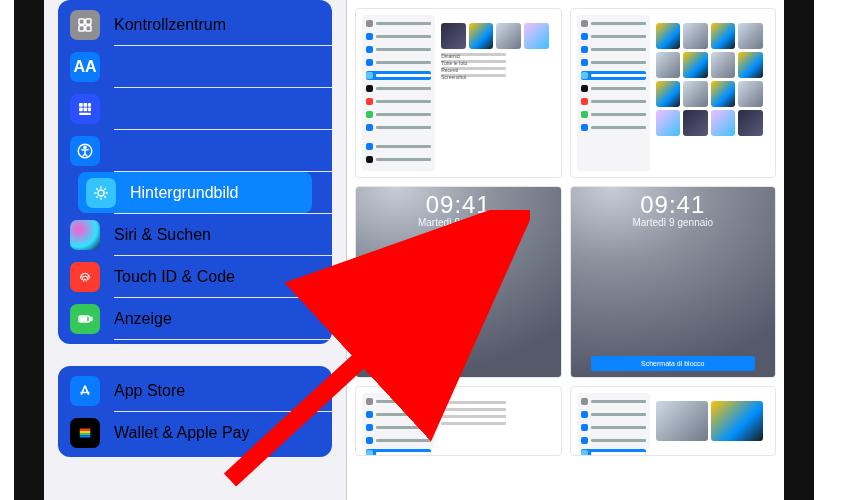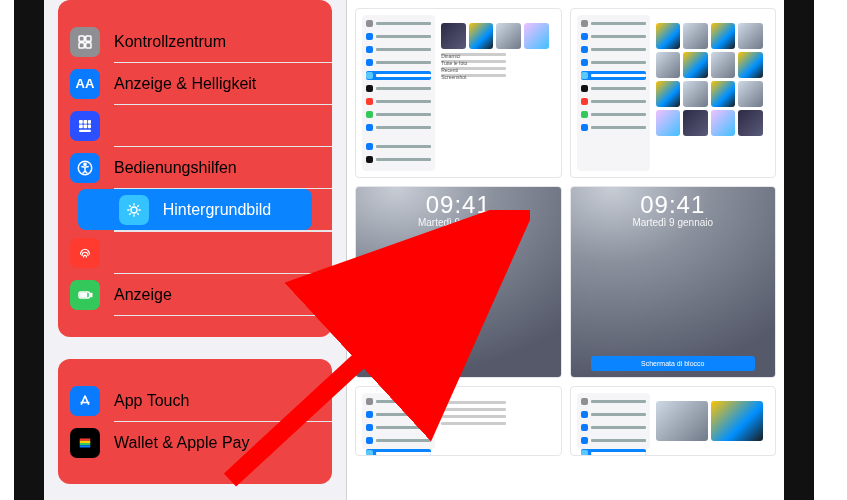--- a/index.html
+++ b/index.html
@@ -19,40 +19,39 @@
     border-left: 30px solid #111;
     border-right: 30px solid #111;
     display: flex;
   }
   .sidebar {
     width: 302px;
     padding: 0 14px 0 14px;
     overflow: hidden;
   }
   .group {
-    background: #ef4444;
+    background: #1d4ed8;
     border-radius: 12px;
     margin-top: 0;
-    padding: 21px 0;
+    padding: 4px 0;
   }
   .group + .group { margin-top: 22px; }
   .row {
     display: flex;
     align-items: center;
     height: 41px;
     padding: 0 12px;
     cursor: pointer;
   }
   .row.selected {
     background: #0a84ff;
     color: #fff;
     border-radius: 8px;
     margin: 0 20px;
     padding: 0 8px;
-    justify-content: center;
   }
   .row .label {
     font-size: 16px;
     color: #000;
   }
   .row.selected .label { color: #fff; }
   .icon {
     width: 30px; height: 30px;
     border-radius: 7px;
     margin-right: 14px;
@@ -170,22 +169,21 @@
               <rect x="13" y="4" width="7" height="7" rx="1"></rect>
               <rect x="4" y="13" width="7" height="7" rx="1"></rect>
               <rect x="13" y="13" width="7" height="7" rx="1"></rect>
             </svg>
         </span>
         <span class="label">Kontrollzentrum</span>
       </div>
       <div class="sep"></div>
 
       <div class="row">
-        <span class="icon ic-blue" style="font-weight:700;font-size:13px">AA</span>
-        <span class="label">Anzeige &amp; Helligkeit</span>
+        <span class="icon ic-blue" style="font-weight:700;font-size:16px">AA</span>
       </div>
       <div class="sep"></div>
 
       <div class="row">
         <span class="icon ic-dblue">
           <svg viewBox="0 0 24 24" fill="#fff">
               <rect x="4" y="4" width="5" height="5" rx="1"></rect>
               <rect x="10" y="4" width="5" height="5" rx="1"></rect>
               <rect x="16" y="4" width="4" height="5" rx="1"></rect>
               <rect x="4" y="10" width="5" height="5" rx="1"></rect>
@@ -198,43 +196,47 @@
       <div class="sep"></div>
 
       <div class="row">
         <span class="icon ic-access">
           <svg viewBox="0 0 24 24" fill="none" stroke="#fff" stroke-width="2">
               <circle cx="12" cy="12" r="9"></circle>
               <circle cx="12" cy="7" r="1.5" fill="#fff"></circle>
               <path d="M7 10l5 1 5-1M12 11v5m-3 3l3-3 3 3"></path>
             </svg>
         </span>
-        <span class="label">Bedienungshilfen</span>
       </div>
       <div class="sep"></div>
 
       <div class="row selected">
         <span class="icon ic-cyan">
           <svg viewBox="0 0 24 24" fill="none" stroke="#fff" stroke-width="1.8">
               <circle cx="12" cy="12" r="4"></circle>
               <path d="M12 3v3M12 18v3M3 12h3M18 12h3M5.6 5.6l2 2M16.4 16.4l2 2M18.4 5.6l-2 2M7.6 16.4l-2 2"></path>
             </svg>
         </span>
         <span class="label">Hintergrundbild</span>
       </div>
       <div class="sep"></div>
 
+      <div class="row">
+        <span class="icon ic-siri"></span>
+        <span class="label">Siri &amp; Suchen</span>
+      </div>
       <div class="sep"></div>
 
       <div class="row">
         <span class="icon ic-red">
           <svg viewBox="0 0 24 24" fill="none" stroke="#fff" stroke-width="1.6">
               <path d="M6 14c0-4 3-7 6-7s6 3 6 7M8 16c0-3 2-5 4-5s4 2 4 5M10 18c0-2 1-3 2-3s2 1 2 3"></path>
             </svg>
         </span>
+        <span class="label">Touch ID &amp; Code</span>
       </div>
       <div class="sep"></div>
 
       <div class="row">
         <span class="icon ic-green">
           <svg viewBox="0 0 24 24" fill="none" stroke="#fff" stroke-width="2">
               <rect x="4" y="8" width="14" height="8" rx="2"></rect>
               <rect x="19" y="10" width="2" height="4" fill="#fff"></rect>
               <rect x="6" y="10" width="8" height="4" fill="#fff"></rect>
             </svg>
@@ -245,21 +247,21 @@
 
     </div>
 
     <div class="group">
       <div class="row">
         <span class="icon ic-appst">
           <svg viewBox="0 0 24 24" fill="none" stroke="#fff" stroke-width="2.2">
               <path d="M12 5l-5 12M12 5l5 12M6 14h12"></path>
             </svg>
         </span>
-        <span class="label">App Touch</span>
+        <span class="label">App Store</span>
       </div>
       <div class="sep"></div>
       <div class="row">
         <span class="icon ic-wallet">
           <svg viewBox="0 0 24 24" fill="none">
               <rect x="5" y="6" width="14" height="3" fill="#ff3b30"></rect>
               <rect x="5" y="9" width="14" height="3" fill="#ffcc00"></rect>
               <rect x="5" y="12" width="14" height="3" fill="#34c759"></rect>
               <rect x="5" y="15" width="14" height="3" fill="#0a7aff"></rect>
             </svg>

